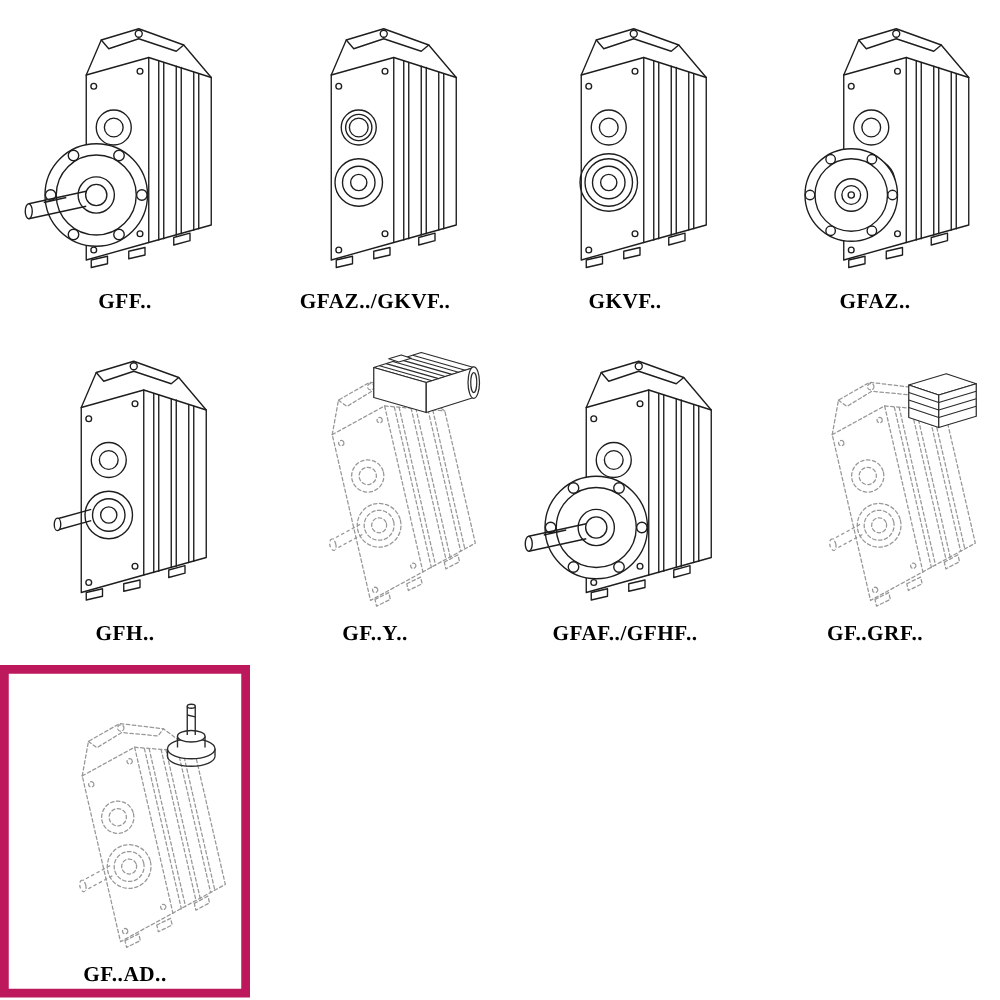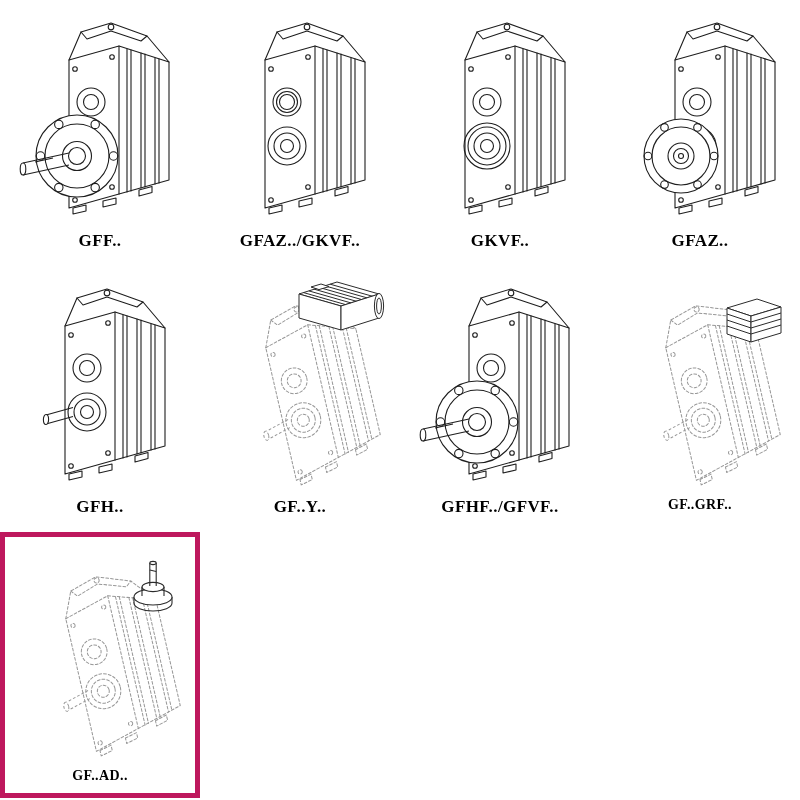--- a/index.html
+++ b/index.html
@@ -5,22 +5,22 @@
   * { margin:0; padding:0; box-sizing:border-box; }
   html,body { width:800px; height:800px; background:#ffffff; overflow:hidden;
               font-family:"Liberation Serif", serif; }
   .grid { display:grid; grid-template-columns:repeat(4,200px);
           grid-template-rows:repeat(3,266px); width:800px; height:800px; background:#fff; }
   .cell { display:flex; flex-direction:column; align-items:center;
           justify-content:flex-start; padding-top:6px; position:relative; }
   .cell svg { display:block; }
   .label { font-weight:bold; font-size:17px; letter-spacing:.4px; color:#000;
            margin-top:1px; white-space:nowrap; text-align:center; }
-  .label.lg { font-size:14px; }
-  .boxed { border:5px solid #be185d; }
+  .label.lg { font-size:17px; }
+  .boxed { border:7px solid #be185d; }
   svg.draw { color:#1e1e1e; }
   .ghost { color:#979797; stroke-dasharray:3 2.2; }
   .attach { color:#2b2b2b; }
   .xline { stroke:currentColor; fill:none; stroke-width:1.1; }
   .defs-holder { position:absolute; width:0; height:0; overflow:hidden; }
 </style>
 </head>
 <body>
 
 <svg class="defs-holder" aria-hidden="true">
@@ -200,21 +200,21 @@
     <div class="label">GF..Y..</div>
   </div>
 
   <div class="cell">
     <svg class="draw" width="190" height="224" viewBox="0 0 190 224">
       <use href="#housing" x="36" y="4"></use>
       <g transform="translate(72,150)">
           <use href="#flange"></use>
         </g>
     </svg>
-    <div class="label">GFHF../GFVF..</div>
+    <div class="label">GFAF../GFHF..</div>
   </div>
 
 
   <div class="cell">
     <svg class="draw" width="190" height="224" viewBox="0 0 190 224">
       <g class="ghost">
           <use href="#ghostbox"></use>
         </g>
       <g class="attach" transform="translate(122,26)">
           <use href="#grf"></use>

